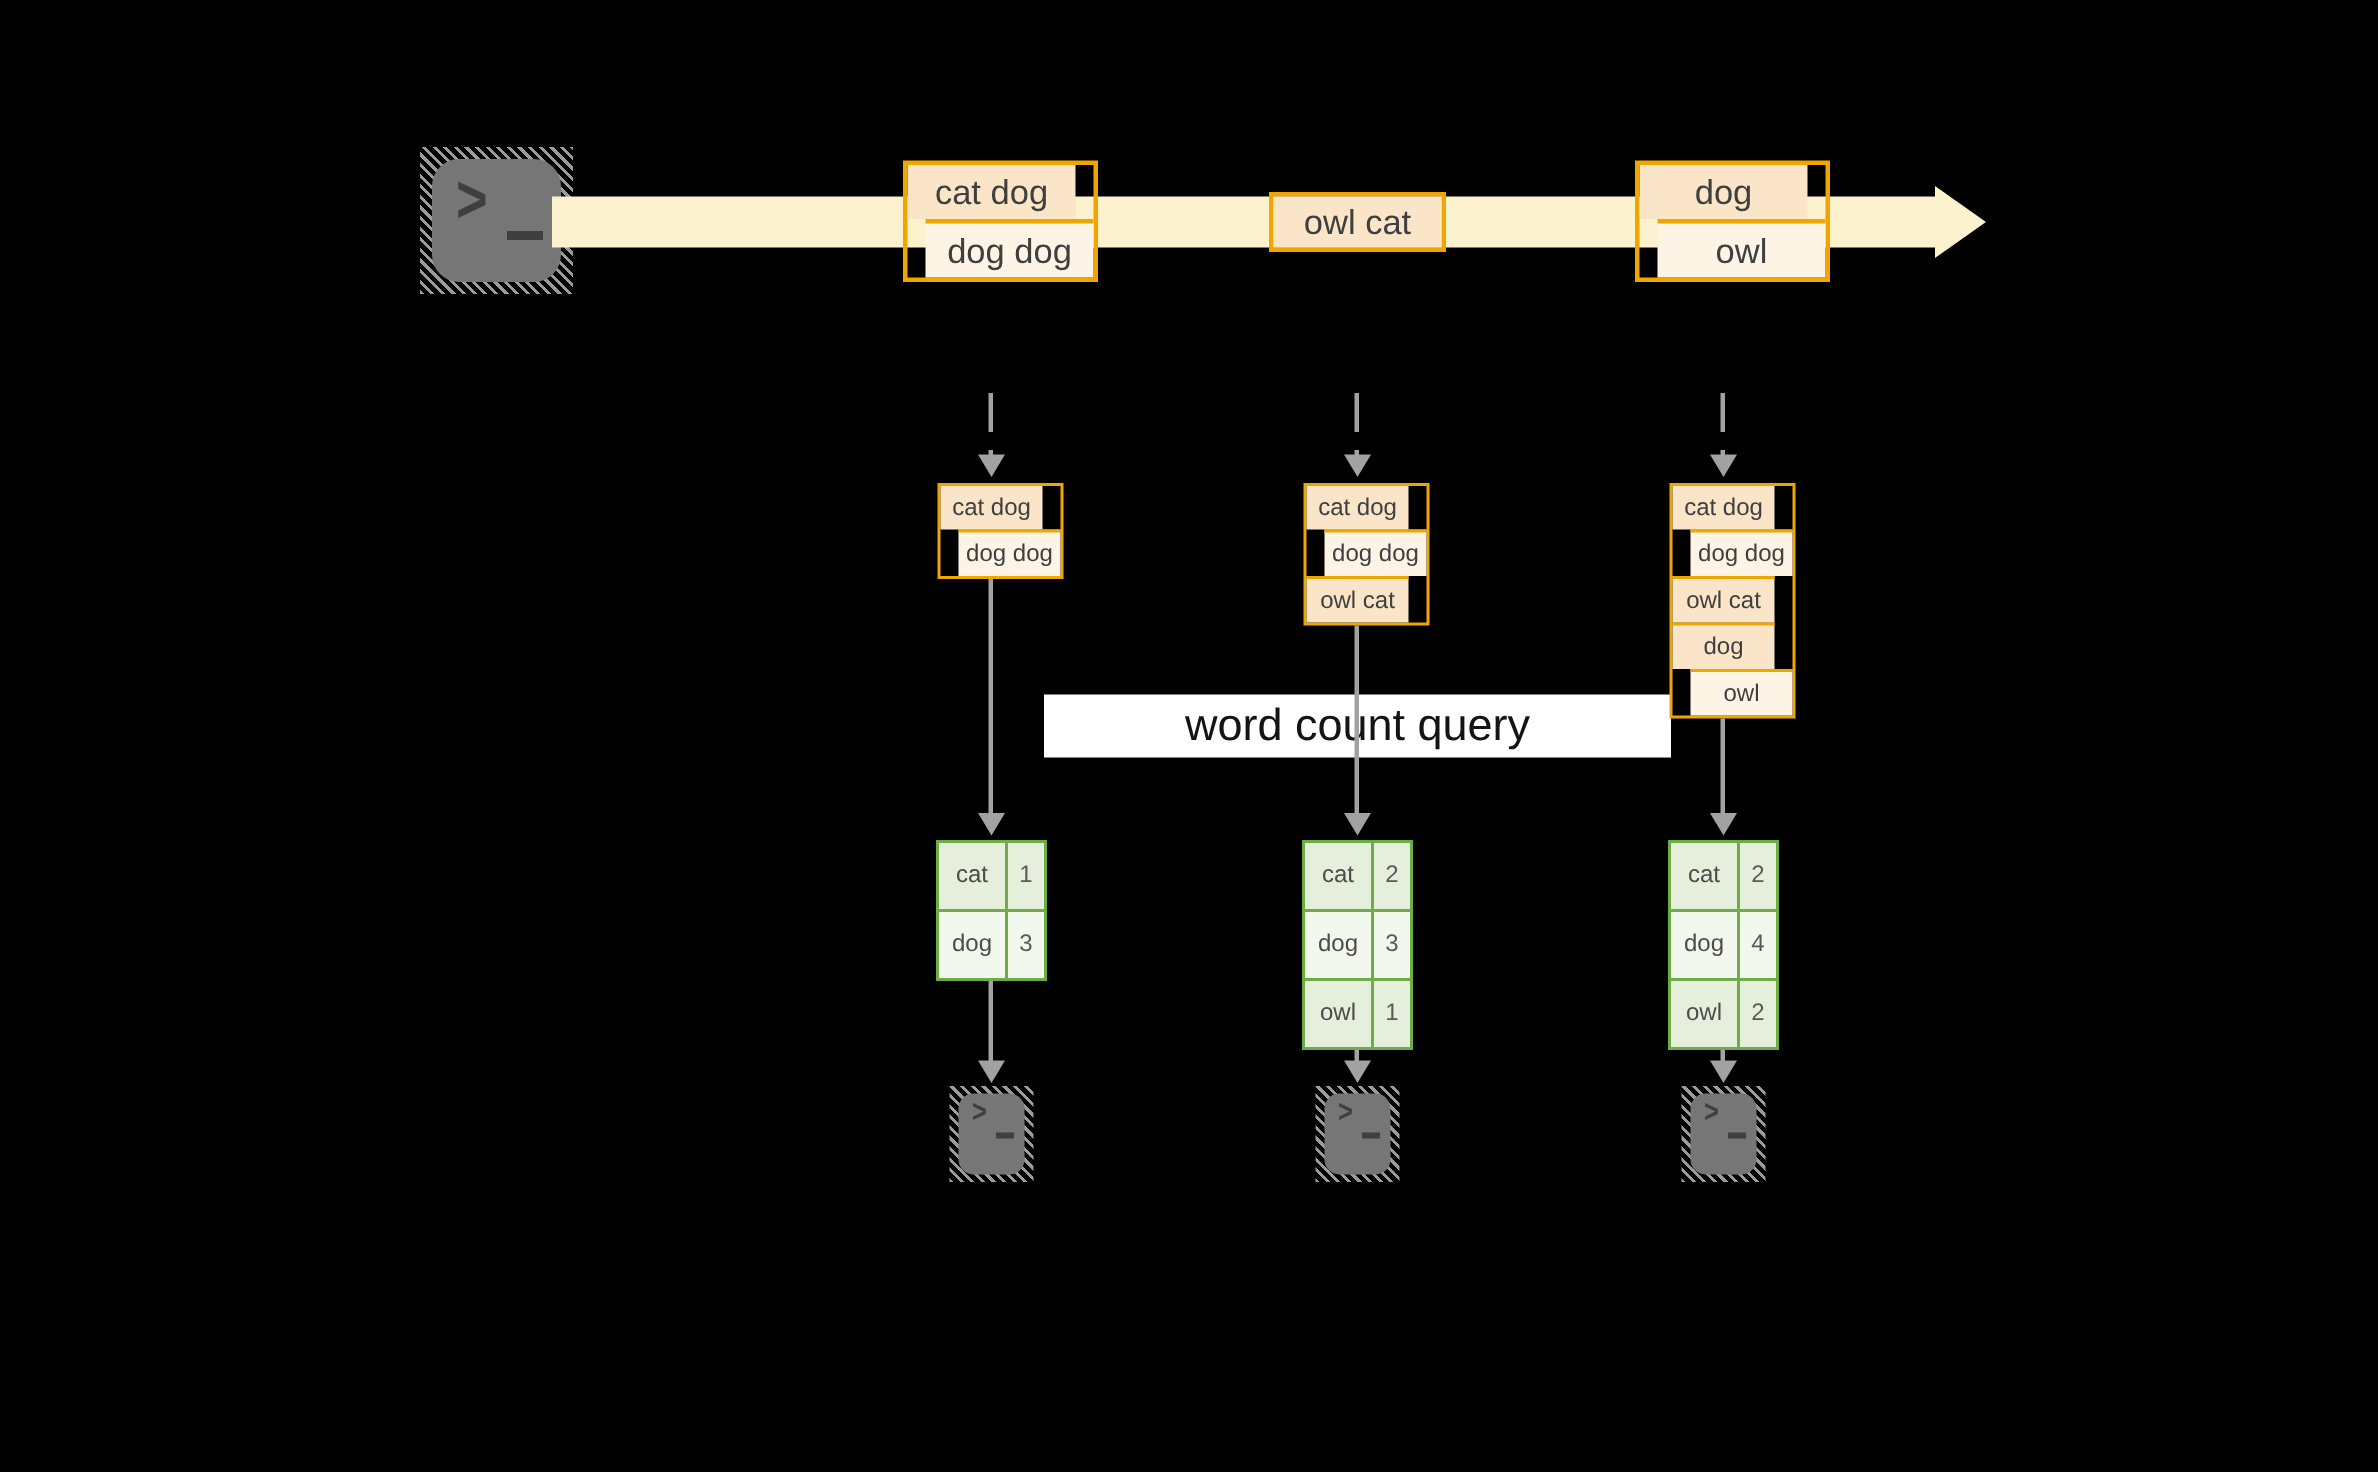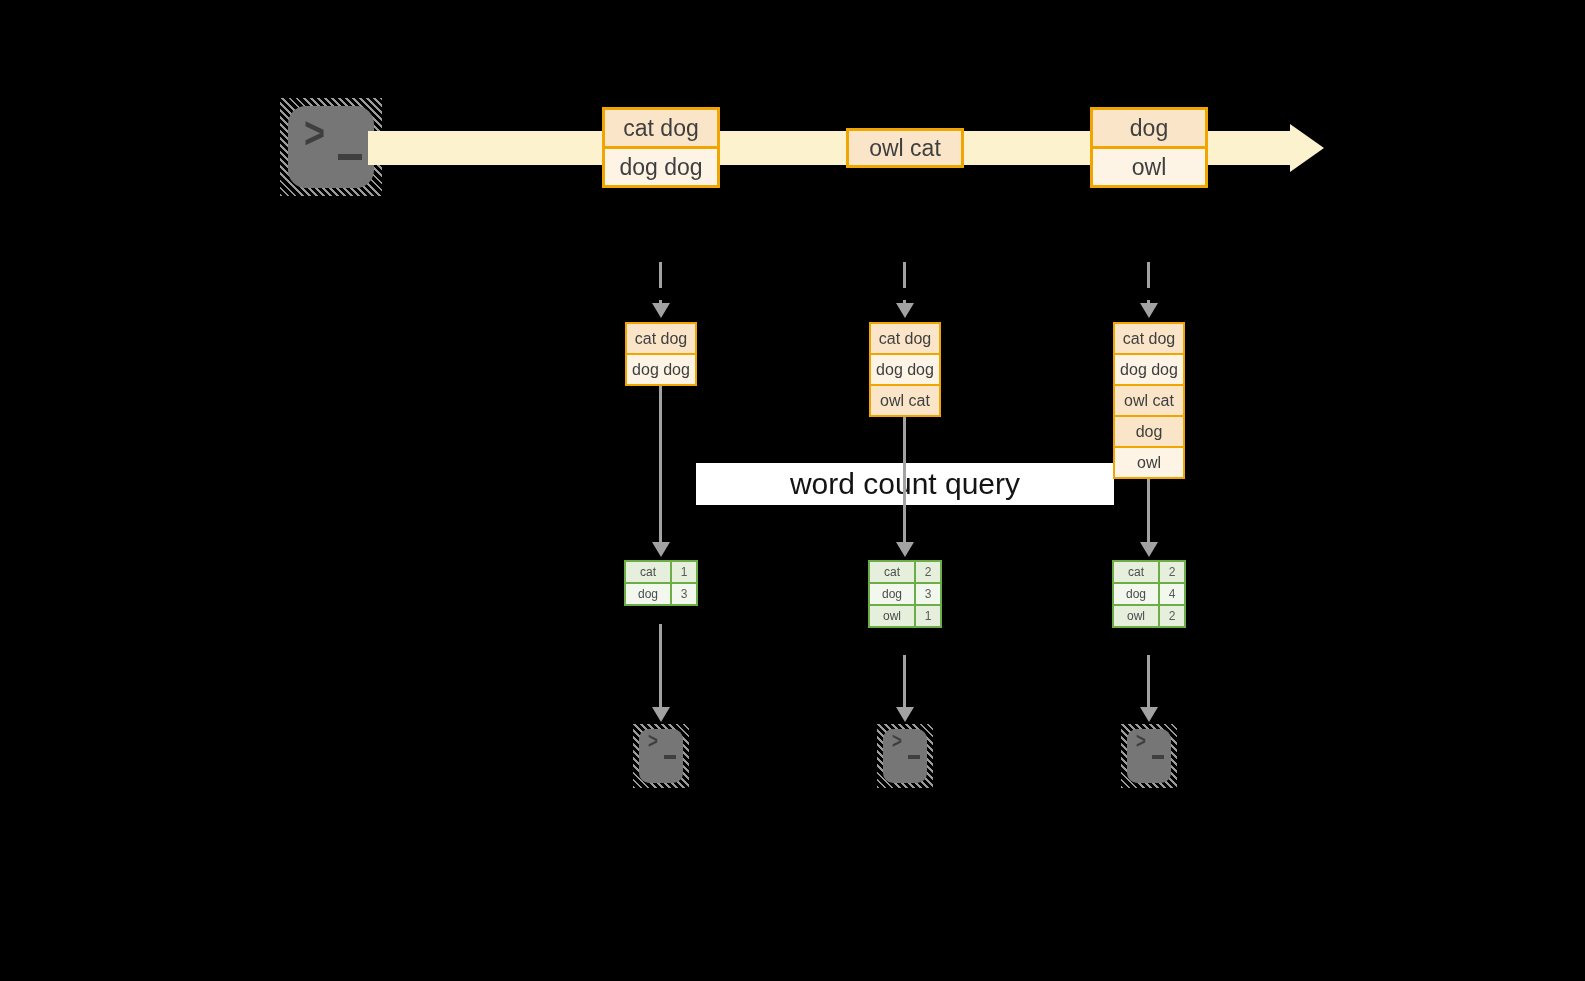--- a/index.html
+++ b/index.html
@@ -44,21 +44,21 @@
 
   
   .stack{border:2px solid var(--orange-border,#F0A500);display:flex;flex-direction:column;z-index:3;}
   .stack .cell{
     width:68px;height:29px;display:flex;align-items:center;justify-content:center;
     font-size:16px;color:#3f3f3f;
   }
   .stack .cell + .cell{border-top:2px solid var(--orange-border,#F0A500);}
 
   .tone-peach{background:var(--peach-fill,#FAE5C8);}
-  .tone-cream{background:var(--cream-fill,#FDF4E5);}
+  .tone-cream{background:var(--cream-fill,#FDF4E5);margin-left:12px;}
 
   
   .vline{width:3px;background:var(--gray-arrow,#A2A2A2);z-index:2;}
   .vdash{
     width:3px;z-index:2;
     background:repeating-linear-gradient(180deg,var(--gray-arrow,#A2A2A2) 0 26px,transparent 26px 38px);
   }
   .vhead{
     width:0;height:0;z-index:2;
     border-left:9px solid transparent;border-right:9px solid transparent;
@@ -70,22 +70,22 @@
     left:696px;top:463px;width:418px;height:42px;background:var(--label-bg,#FFFFFF);
     display:flex;align-items:center;justify-content:center;
     font-size:30px;color:#141414;z-index:1;
   }
 
   
   .gtable{border:2px solid var(--green-border,#6CAE45);display:flex;flex-direction:column;z-index:3;}
   .grow{display:flex;}
   .grow + .grow{border-top:2px solid var(--green-border,#6CAE45);}
   .gword,.gcount{
-    height:20px;display:flex;align-items:center;justify-content:center;
-    font-size:12px;color:#4c4c4c;background:var(--green-fill,#E5EFDC);
+    height:44px;display:flex;align-items:center;justify-content:center;
+    font-size:16px;color:#4c4c4c;background:var(--green-fill,#E5EFDC);
   }
   .gword{width:44px;}
   .gcount{width:24px;border-left:2px solid var(--green-border,#6CAE45);color:#5a5a5a;}
   .grow.light .gword,.grow.light .gcount{background:var(--green-fill-light,#F2F8ED);}
 </style>
 </head>
 <body>
 
 <div class="canvas">
 

